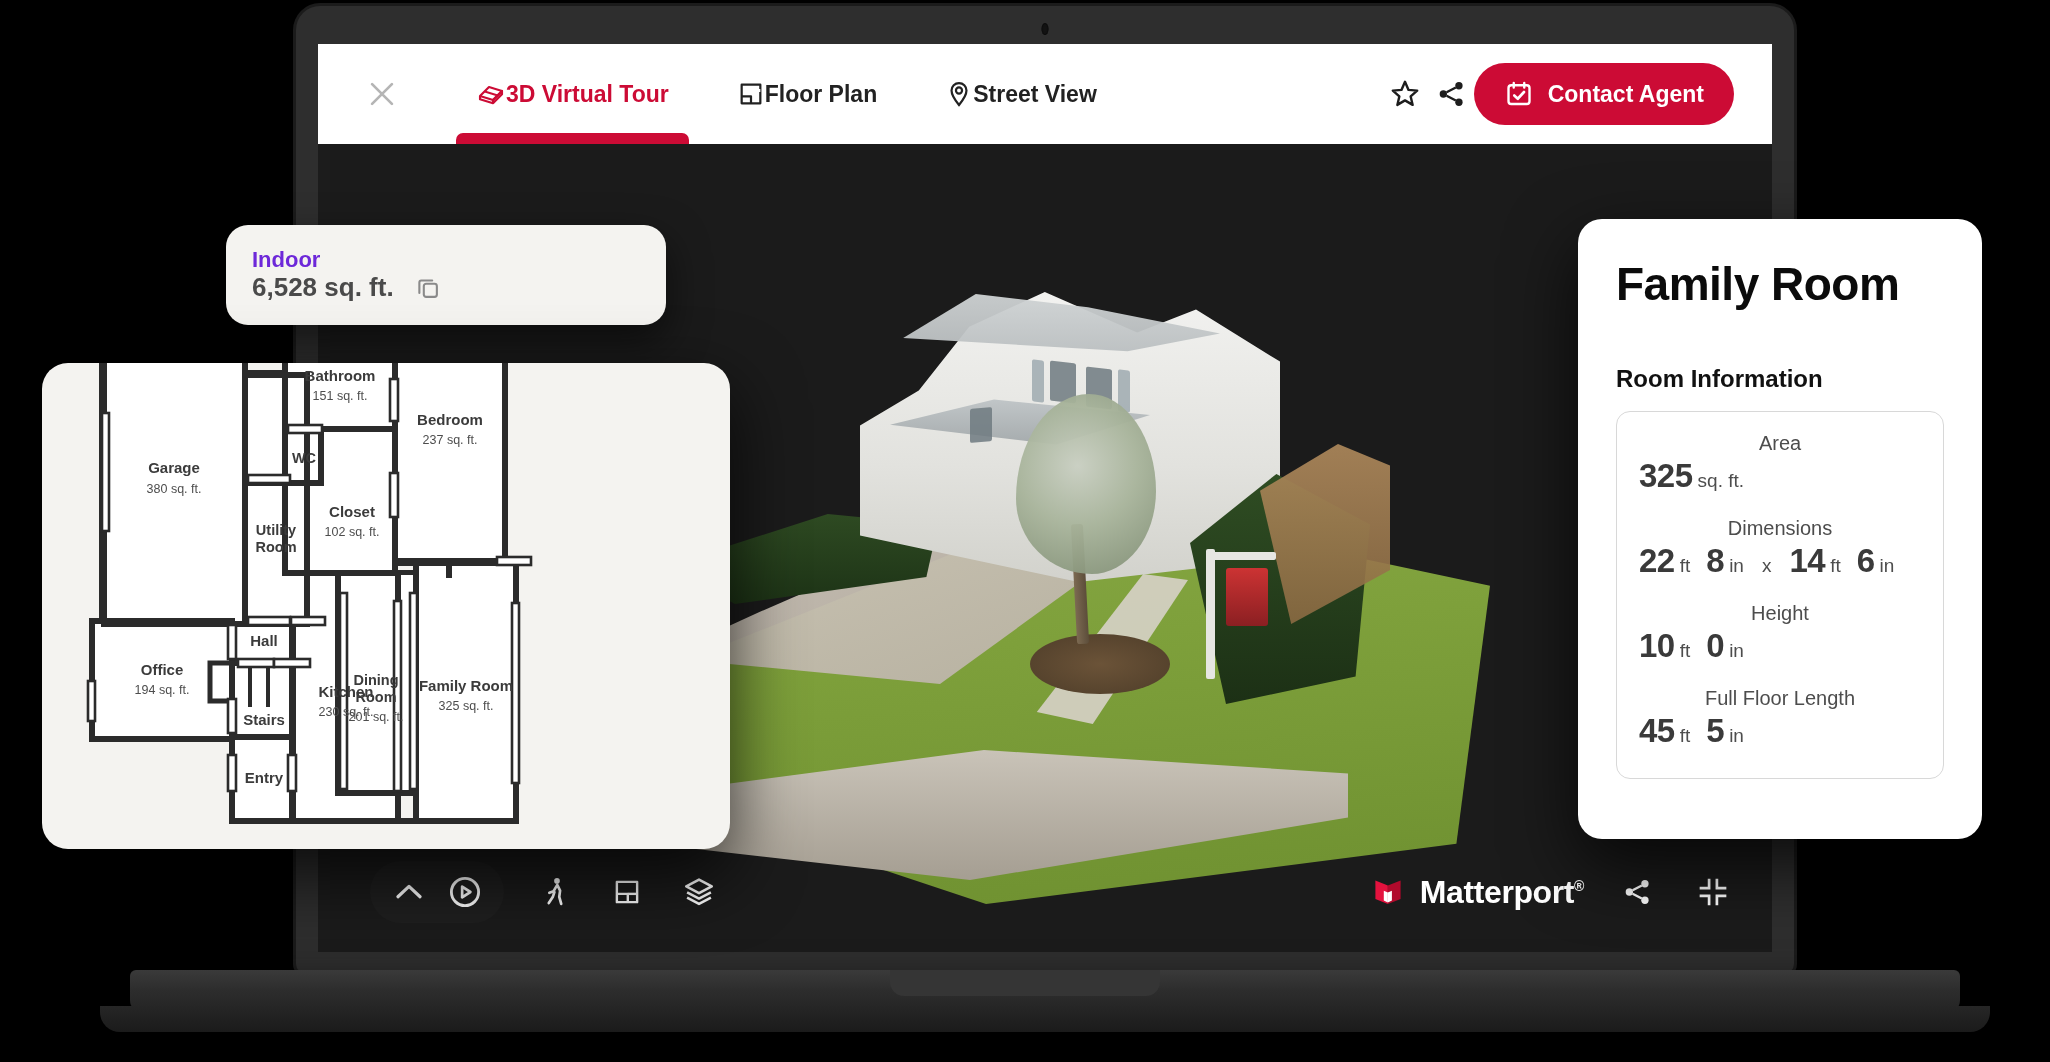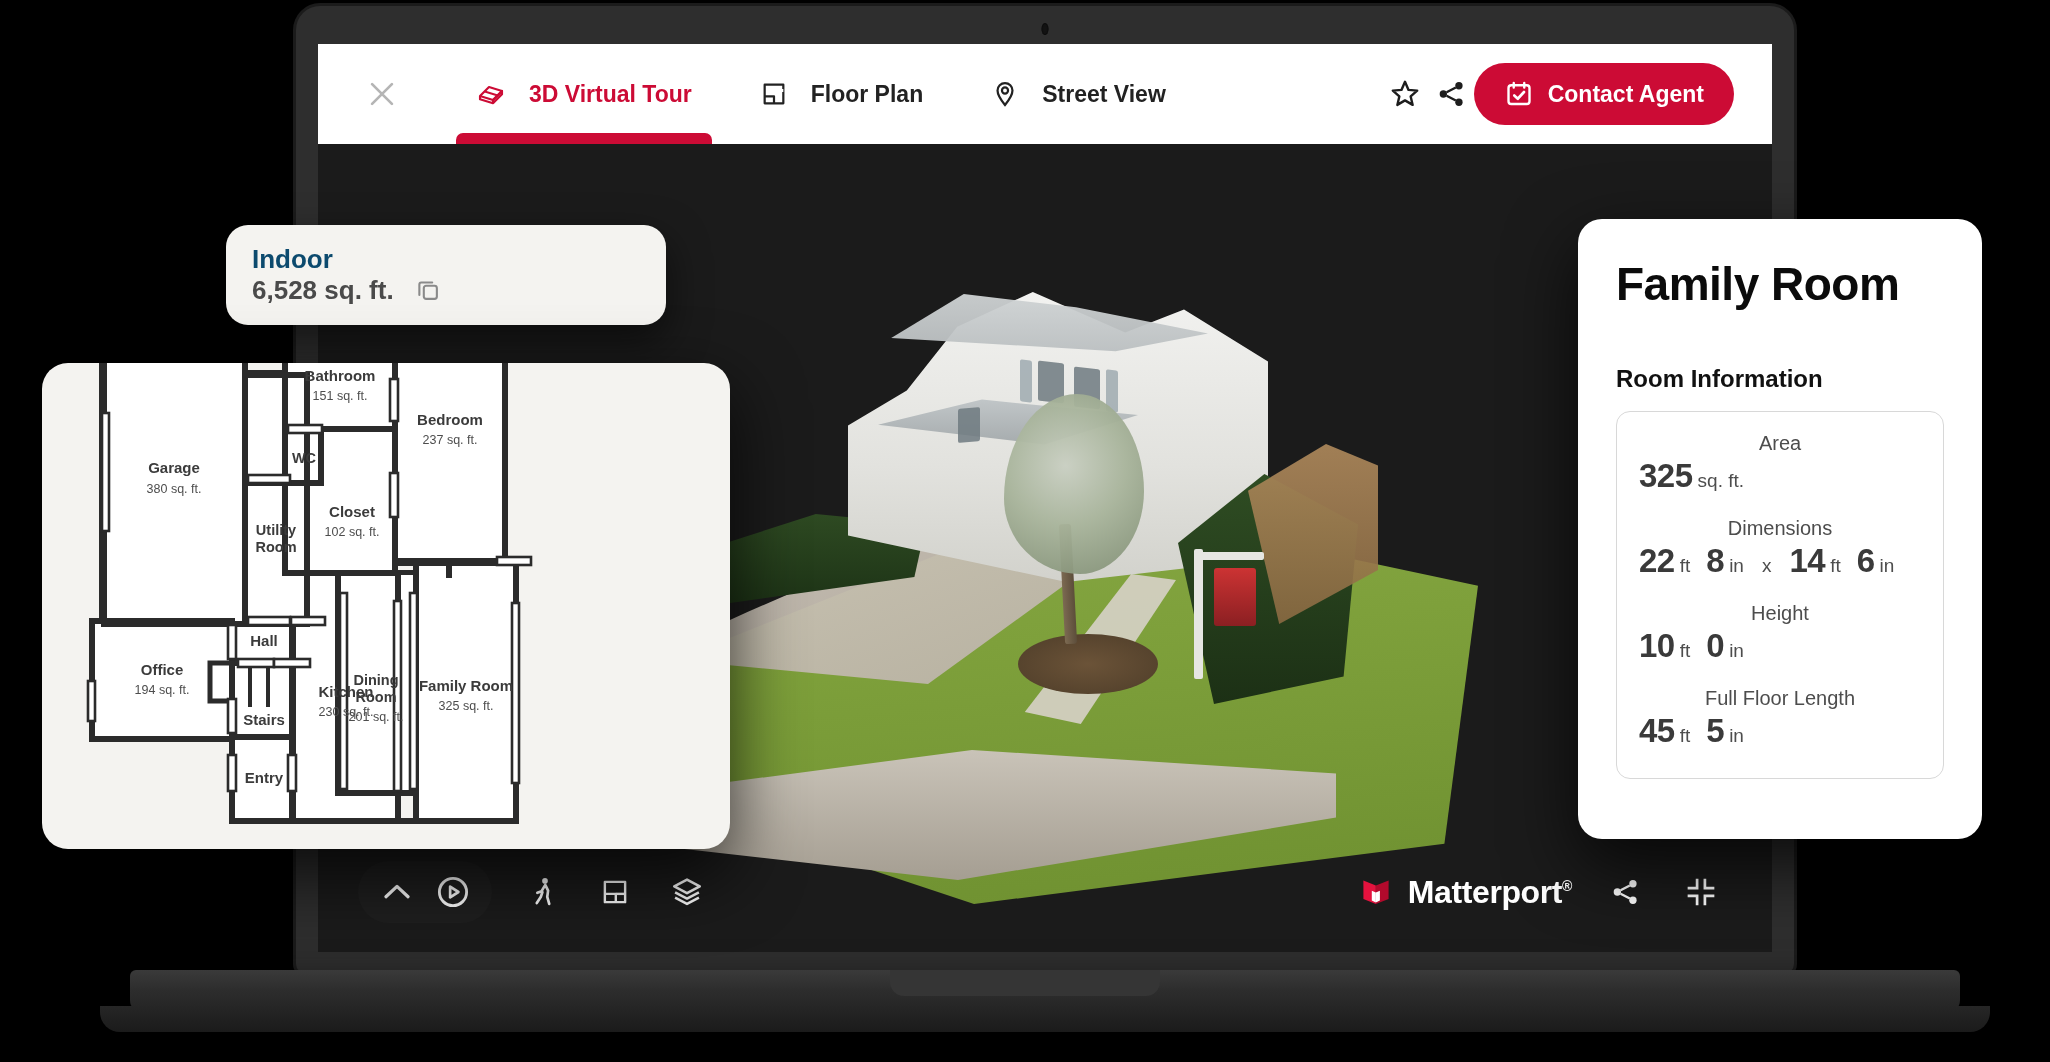--- a/index.html
+++ b/index.html
@@ -44,40 +44,40 @@
   }
 
   
   .appbar{
     position:absolute; left:0; top:0; width:100%; height:100px;
     background:#fff; display:flex; align-items:center; padding:0 28px;
   }
   .close-btn{ width:56px; height:56px; display:flex; align-items:center; justify-content:center; cursor:pointer; margin-left:8px;}
   .tabs{ display:flex; align-items:center; height:100%; margin-left:36px; gap:8px;}
   .tab{
-    position:relative; display:flex; align-items:center; gap:23px;
+    position:relative; display:flex; align-items:center; gap:0;
     height:100%; padding:0 30px; font-size:23px; font-weight:700; color:#222;
     cursor:pointer; white-space:nowrap;
   }
   .tab.active{ color:#cc0b35; }
   .tab.active::after{
     content:""; position:absolute; left:10px; right:10px; bottom:0px;
     height:11px; background:#cc0b35; border-radius:7px 7px 0 0;
   }
   .appbar-right{ margin-left:auto; display:flex; align-items:center; padding-right:10px;}
   .icon-btn{ width:46px; height:46px; display:flex; align-items:center; justify-content:center; cursor:pointer;}
   .contact-btn{
     display:flex; align-items:center; gap:14px;
     background:#cc0b35; color:#fff; border:none; border-radius:999px;
     padding:16px 30px; font-size:23px; font-weight:700; cursor:pointer;
     font-family:"Liberation Sans", sans-serif;
   }
 
   
-  .viewer{ position:absolute; left:0; top:100px; width:100%; height:808px; background:#d946ef; overflow:hidden;}
+  .viewer{ position:absolute; left:12px; top:100px; width:100%; height:808px; background:#d946ef; overflow:hidden;}
   .sky{ position:absolute; inset:0; background:#1b1b1b; }
   .ground{
     position:absolute; left:320px; top:330px; width:840px; height:430px;
     background:linear-gradient(175deg,#8aa84a 0%, #7f9f3f 40%, #6f8f34 100%);
     clip-path: polygon(6% 42%, 52% 6%, 100% 26%, 96% 86%, 40% 100%, 0% 74%);
     filter:saturate(1.05);
   }
   .drive{
     position:absolute; left:330px; top:350px; width:500px; height:190px;
     background:linear-gradient(160deg,#cfc7bb,#b9b1a5);
@@ -176,21 +176,21 @@
   .brandtext{ color:#fff; font-size:32px; font-weight:700; letter-spacing:-.4px;}
   .reg{ font-size:14px; vertical-align:super; }
 
   
   .total-card{
     position:absolute; left:226px; top:225px; width:440px; height:100px;
     background:#f4f3f0; border-radius:22px;
     box-shadow:0 16px 40px rgba(0,0,0,.55);
     padding:18px 26px; display:flex; flex-direction:column; justify-content:center;
   }
-  .total-l1{ font-size:26px; font-weight:700; color:#0c4a6e; line-height:1.18;}
+  .total-l1{ font-size:22px; font-weight:700; color:#6d28d9; line-height:1.18;}
   .total-row{ display:flex; align-items:center; gap:20px; }
   .total-val{ font-size:26px; font-weight:600; color:#4a4a4a;}
 
   
   .fp-card{
     position:absolute; left:42px; top:363px; width:688px; height:486px;
     background:#f4f3f0; border-radius:26px;
     box-shadow:0 26px 70px rgba(0,0,0,.75);
     overflow:hidden;
   }

